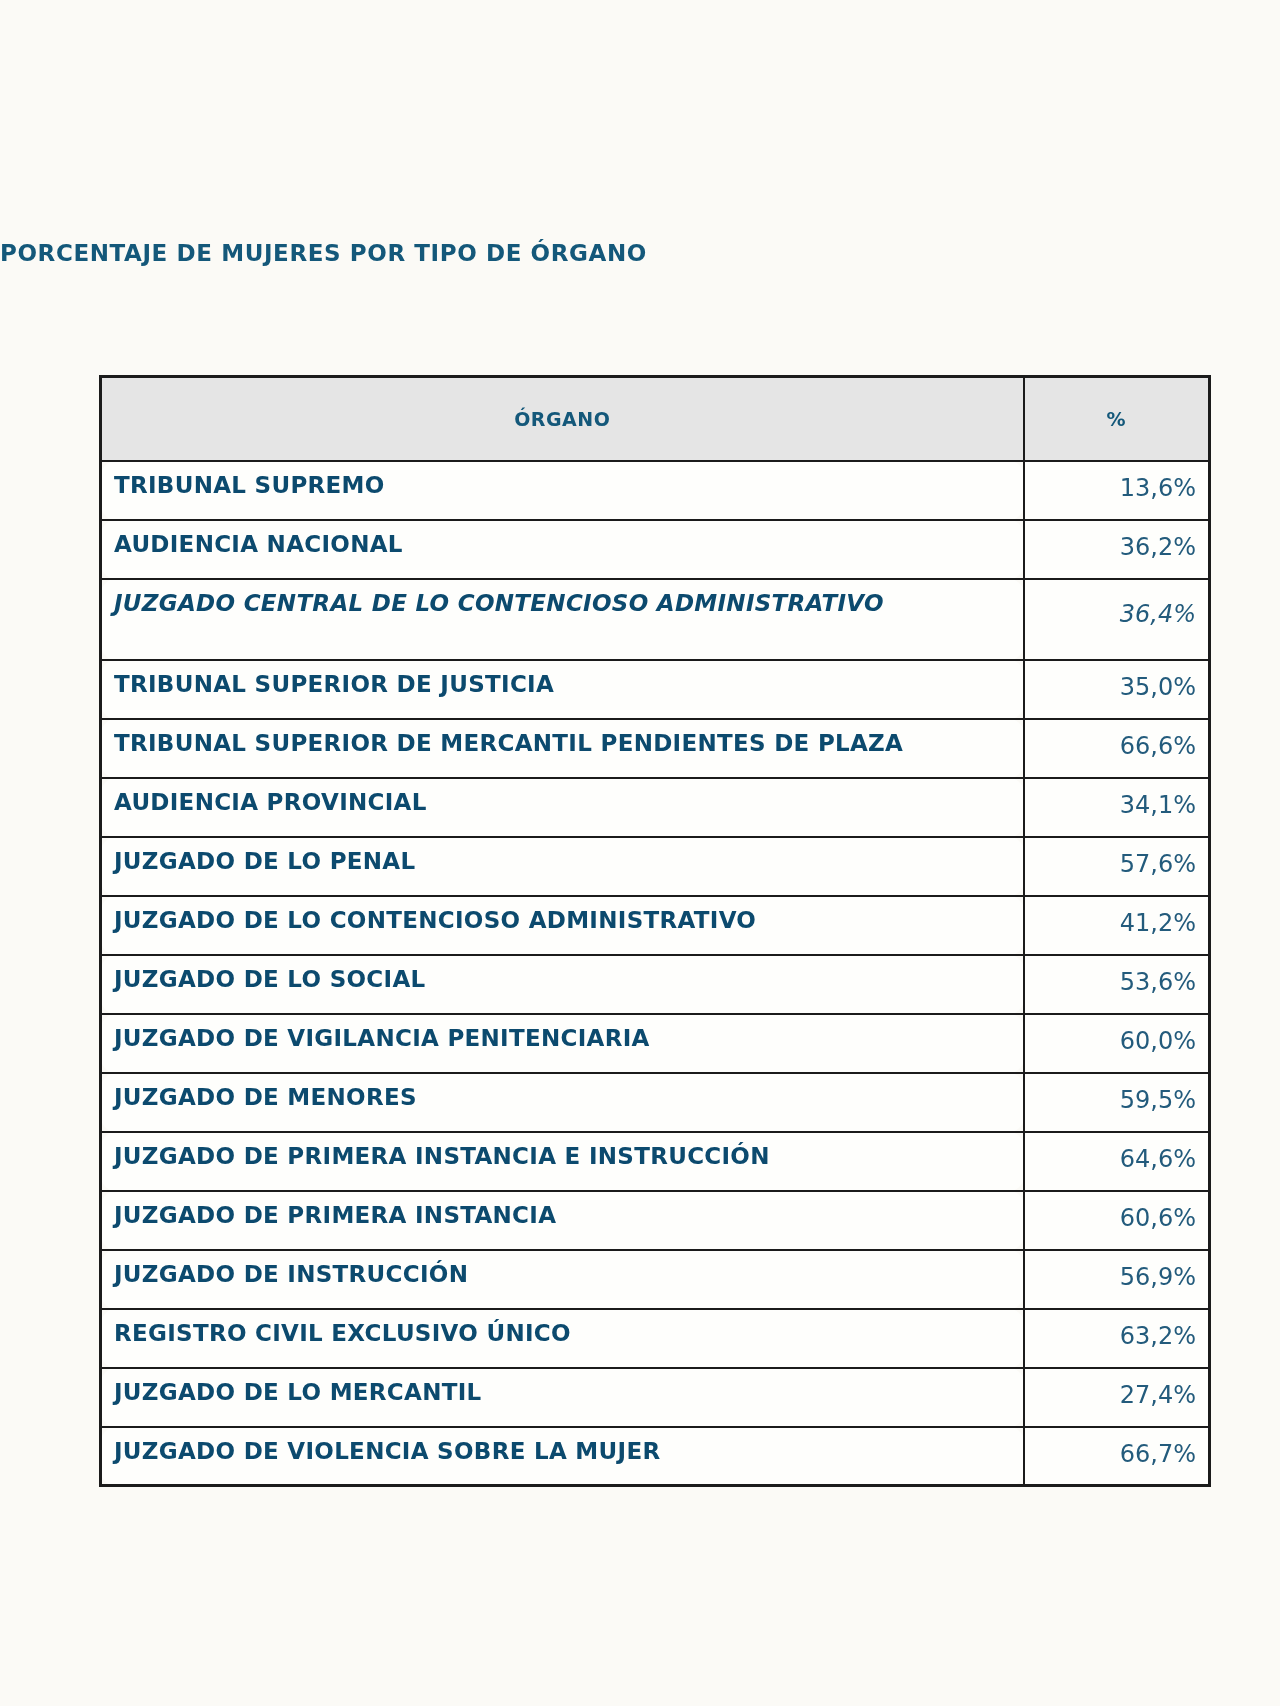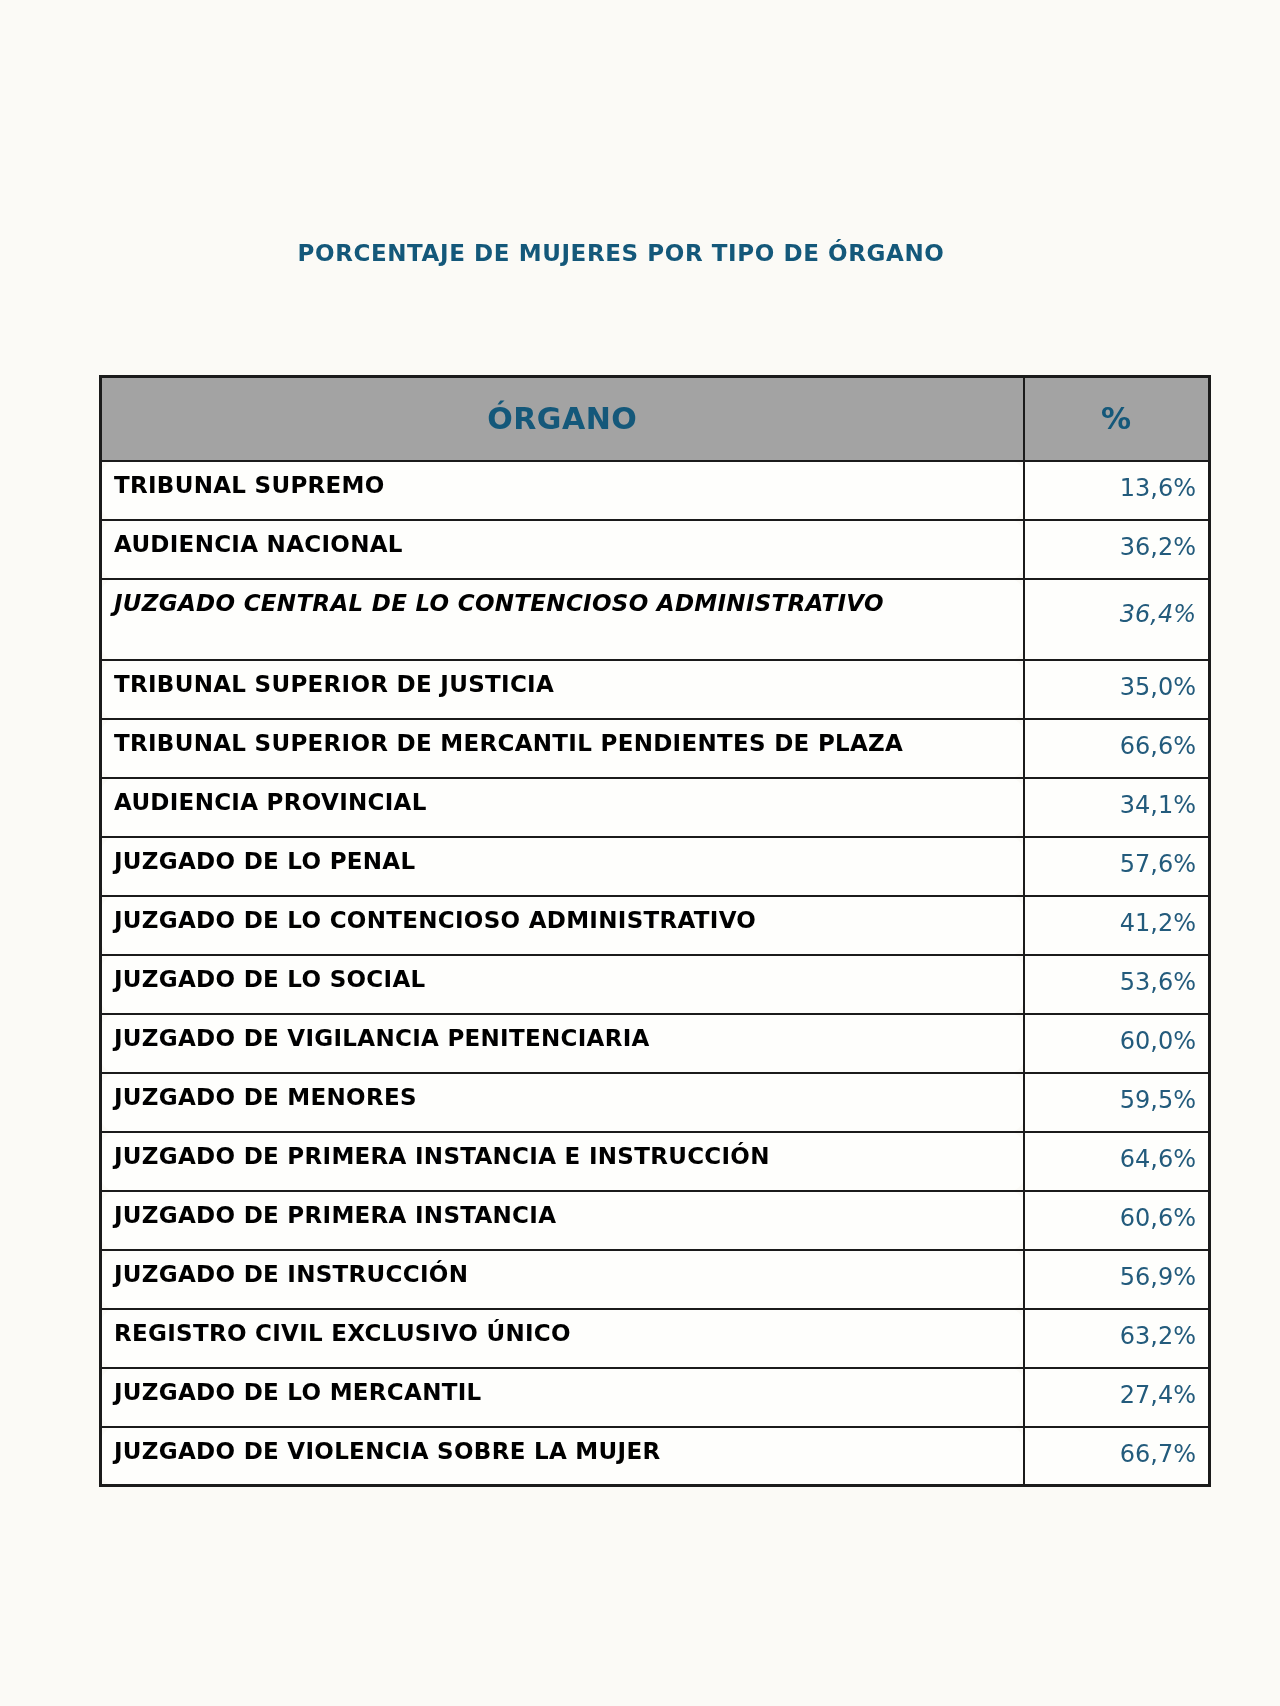--- a/index.html
+++ b/index.html
@@ -6,56 +6,56 @@
   body {
     width: 1280px; height: 1706px;
     background: #fbfaf6;
     font-family: "DejaVu Sans", "Liberation Sans", sans-serif;
     position: relative;
     overflow: hidden;
   }
   .doc-title {
     position: absolute;
     top: 240px; left: 0; width: 1242px;
-    text-align: center;
+    text-align: left;
     font-size: 23px;
     font-weight: bold;
     letter-spacing: 0.6px;
     color: #14587a;
   }
   .data-table {
     position: absolute;
     left: 99px; top: 375px;
     width: 1109px;
     border-collapse: collapse;
     table-layout: fixed;
     border: 3px solid #1b1b1b;
   }
   .data-table th, .data-table td {
     border: 2px solid #1b1b1b;
   }
   .data-table thead tr { height: 84px; }
   .data-table th {
-    background: #a3a3a3;
+    background: #e5e5e5;
     color: #14587a;
-    font-size: 30px;
+    font-size: 19px;
     font-weight: bold;
     text-align: center;
     vertical-align: middle;
     letter-spacing: 0.5px;
   }
   .data-table tbody tr { height: 59px; }
   .data-table tbody tr:nth-child(3) { height: 81px; font-style: italic; }
   td.organ {
     vertical-align: top;
     padding: 10px 8px 0 12px;
     font-weight: bold;
     font-size: 23px;
     letter-spacing: 0.3px;
-    color: #000000;
+    color: #0c4a6e;
     background: #fefefc;
     white-space: nowrap;
     overflow: hidden;
     border-radius: 15px;
   }
   td.pct {
     vertical-align: top;
     padding: 12px 12px 15px 0;
     text-align: right;
     font-size: 24px;

